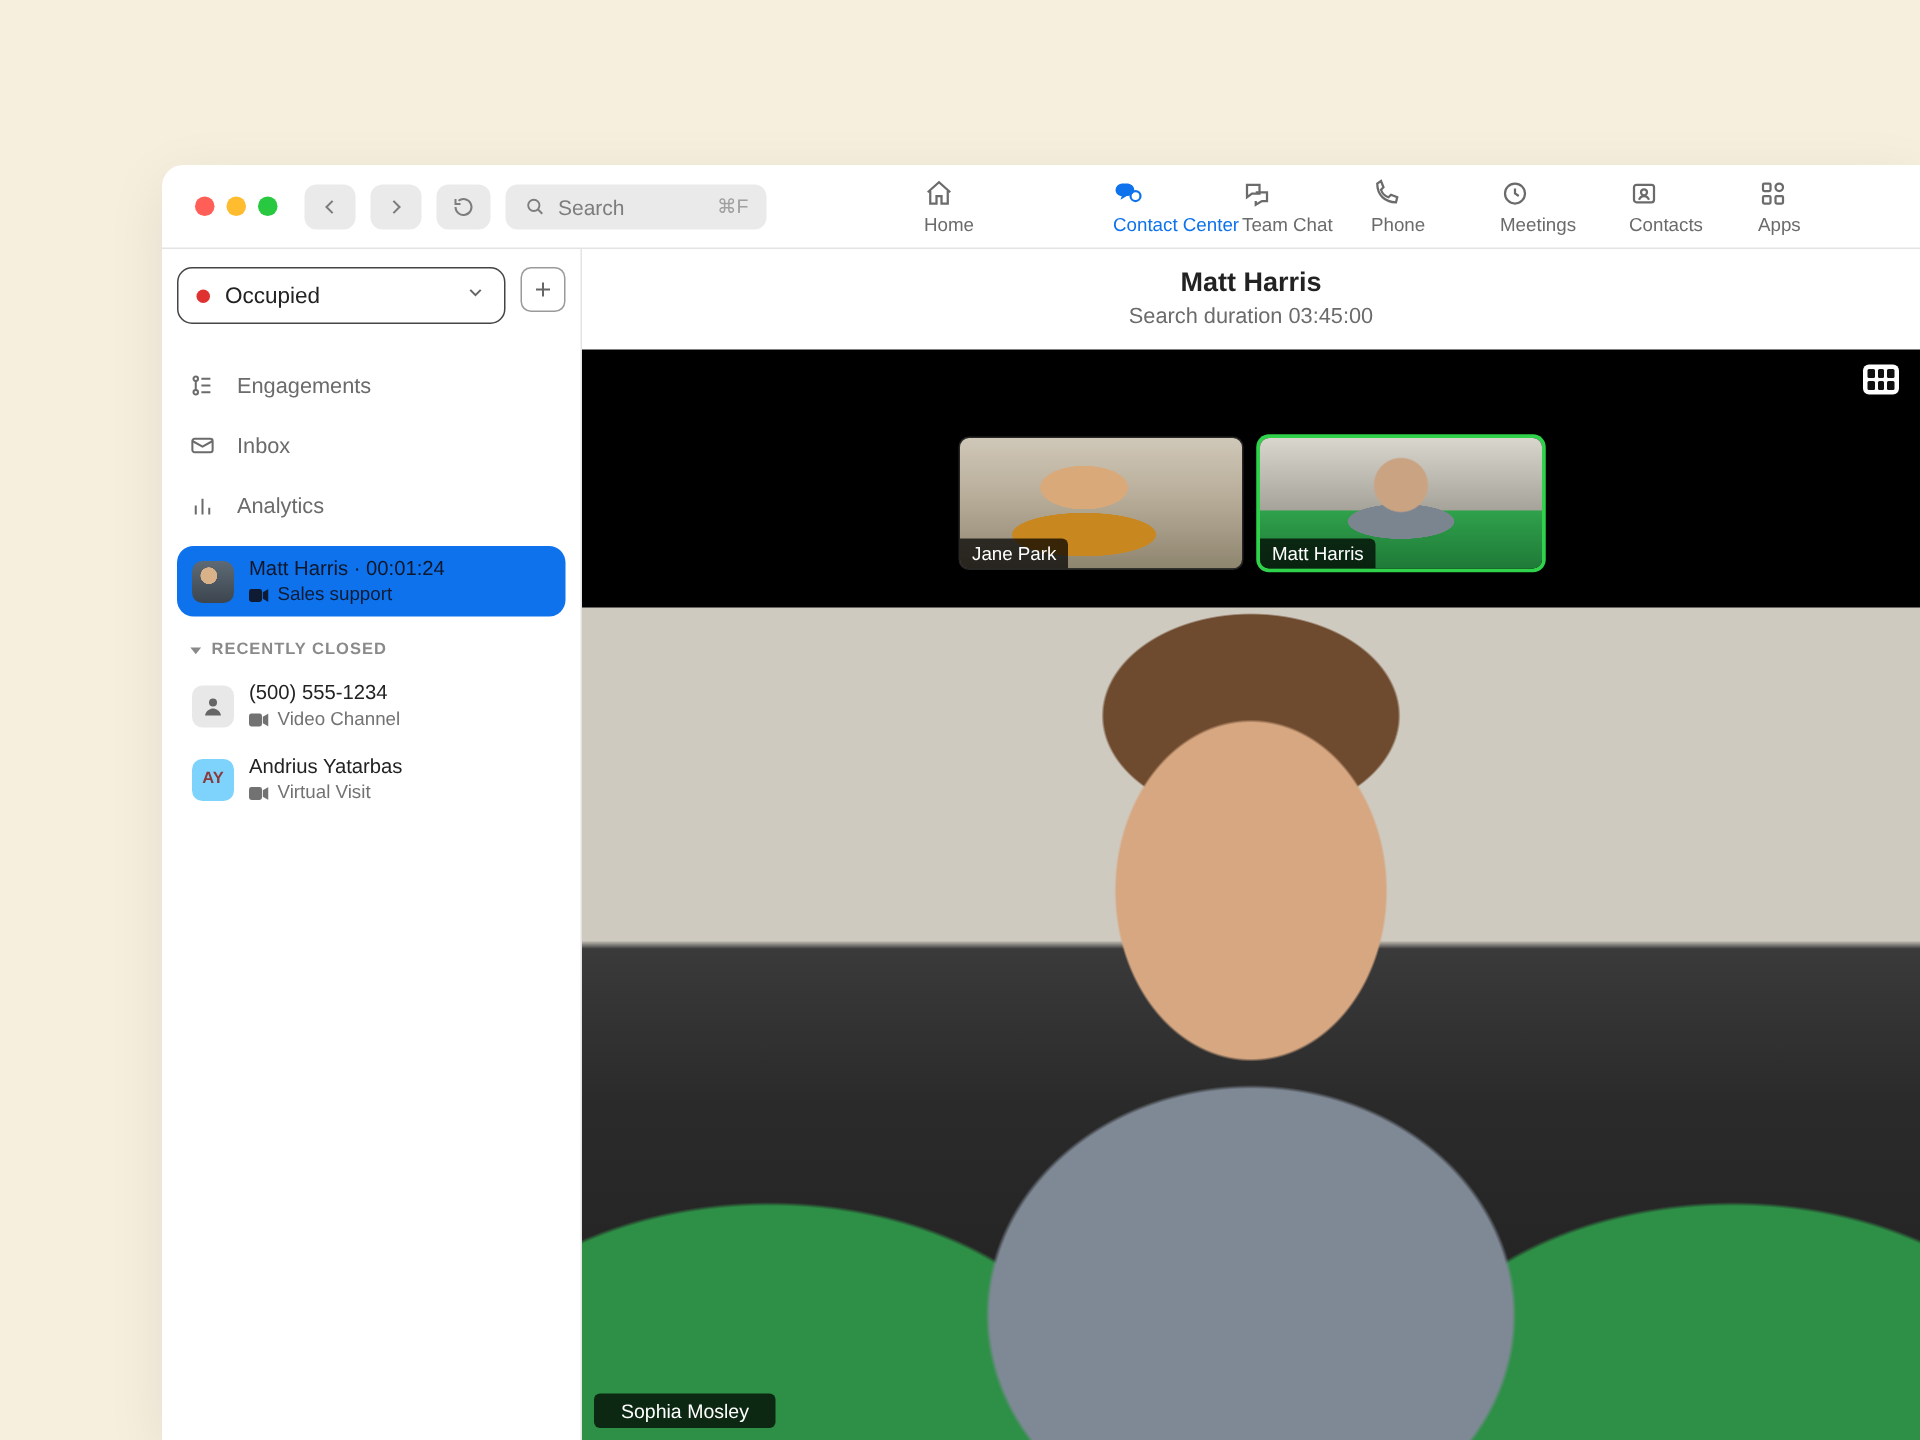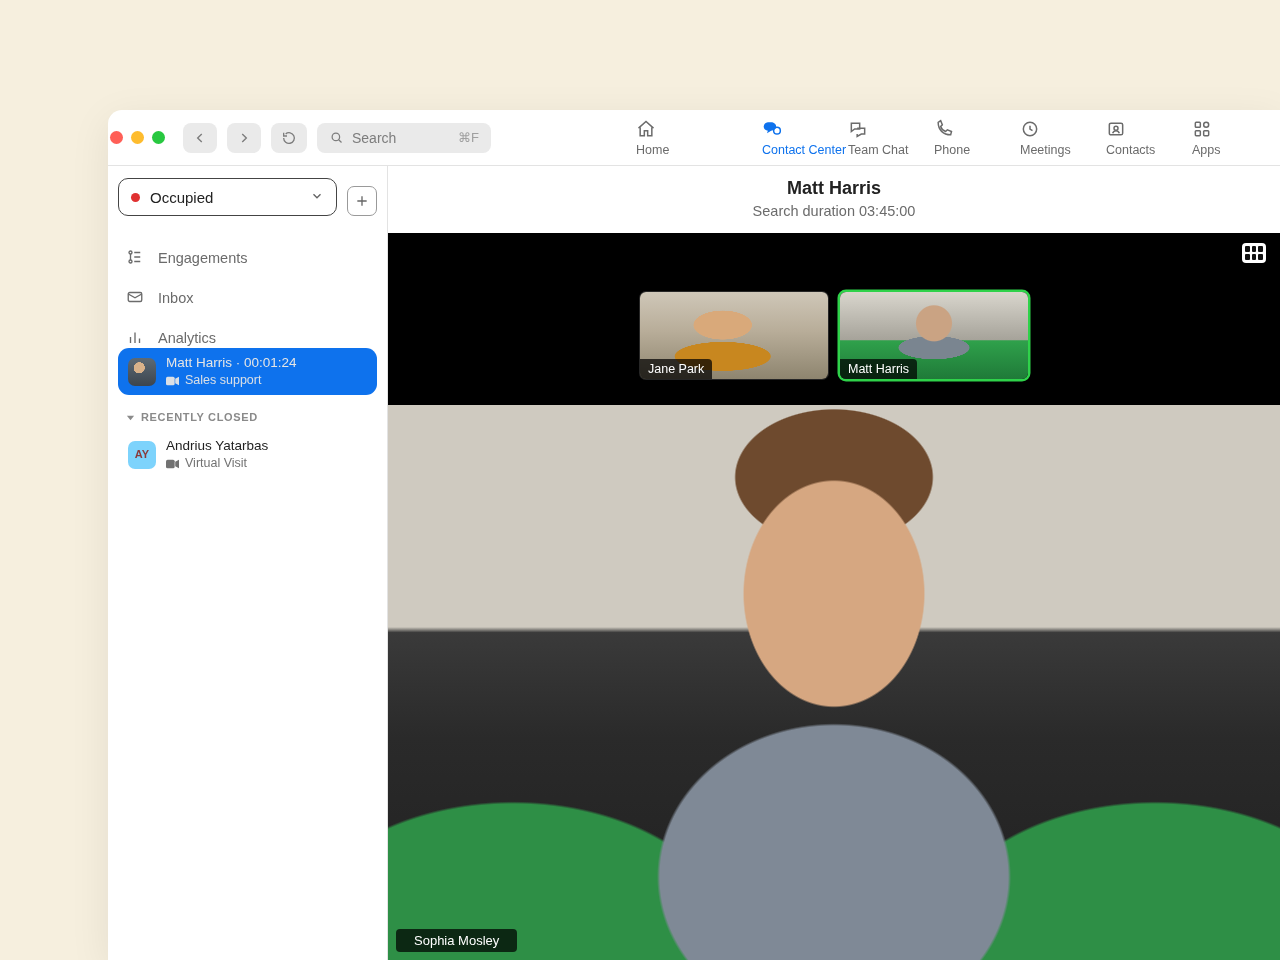--- a/index.html
+++ b/index.html
@@ -32,21 +32,21 @@
     border-radius:14px 0 0 0;
     box-shadow:0 10px 40px rgba(0,0,0,.08);
     display:flex;flex-direction:column;
     overflow:hidden;
   }
   
   .toolbar{
     height:55px;
     border-bottom:1px solid var(--border-soft);
     display:flex;align-items:center;
-    padding:0 2px;
+    padding:0 22px;
     gap:10px;
   }
   .traffic{display:flex;gap:8px;margin-right:8px;}
   .traffic span{width:13px;height:13px;border-radius:50%;}
   .tr-r{background:var(--traffic-red);}
   .tr-y{background:var(--traffic-yellow);}
   .tr-g{background:var(--traffic-green);}
   .pill{
     background:var(--bg-pill);
     border-radius:8px;
@@ -84,21 +84,21 @@
   
   .body{flex:1;display:flex;min-height:0;}
   
   .side{
     width:259px;
     border-right:1px solid var(--border-soft);
     padding:12px 10px;
     display:flex;flex-direction:column;
     gap:2px;
   }
-  .status-row{display:flex;gap:10px;align-items:flex-end;margin-bottom:10px;}
+  .status-row{display:flex;gap:10px;align-items:flex-start;margin-bottom:10px;}
   .status-select{
     flex:1;height:36px;
     border:1.5px solid #444;border-radius:10px;
     display:flex;align-items:center;
     padding:0 12px;gap:10px;
     font-size:15px;
   }
   .status-dot{width:9px;height:9px;border-radius:50%;background:#e03131;}
   .status-chev{margin-left:auto;color:#666;}
   .plusbtn{
@@ -116,21 +116,21 @@
     padding:14px 8px 6px 8px;
     font-size:11px;font-weight:700;color:var(--txt-soft);
     letter-spacing:.06em;
   }
   .section-header svg{width:9px;height:9px;}
   .eng{
     display:flex;align-items:center;gap:10px;
     padding:6px 10px;border-radius:11px;
     font-size:13.5px;line-height:1.35;
   }
-  .eng.active{background:var(--accent);color:#e5e5e5;}
+  .eng.active{background:var(--accent);color:#0f172a;margin-top:16px;}
   .eng .ava{
     width:28px;height:28px;border-radius:7px;flex:0 0 28px;
     display:flex;align-items:center;justify-content:center;
     font-size:11px;font-weight:600;
   }
   .eng .ava.img{
     background:
       radial-gradient(circle at 40% 35%,#d9b28a 22%,transparent 23%),
       linear-gradient(#5d6a75,#3c454e);
   }
@@ -357,20 +357,38 @@
         </div>
       </div>
 
       <div class="section-header">
         <svg viewBox="0 0 10 10" fill="currentColor">
             <polygon points="1,3 9,3 5,8"></polygon>
           </svg>
         <span>RECENTLY CLOSED</span>
       </div>
 
+      <div class="eng">
+        <div class="ava grey">
+          <svg class="person-icon" viewBox="0 0 24 24" fill="currentColor">
+              <circle cx="12" cy="8" r="4"></circle>
+              <path d="M4 21c1-5 5-7 8-7s7 2 8 7z"></path>
+            </svg>
+        </div>
+        <div class="col">
+          <span class="line1">(500) 555-1234</span>
+          <span class="line2">
+            <svg class="cam" viewBox="0 0 24 16" fill="currentColor">
+                <rect x="0" y="0" width="16" height="16" rx="3"></rect>
+                <polygon points="17,4 24,0 24,16 17,12"></polygon>
+              </svg>
+            <span>Video Channel</span>
+          </span>
+        </div>
+      </div>
 
       <div class="eng">
         <div class="ava pink">
             <span>AY</span>
           </div>
         <div class="col">
           <span class="line1">Andrius Yatarbas</span>
           <span class="line2">
             <svg class="cam" viewBox="0 0 24 16" fill="currentColor">
                 <rect x="0" y="0" width="16" height="16" rx="3"></rect>

